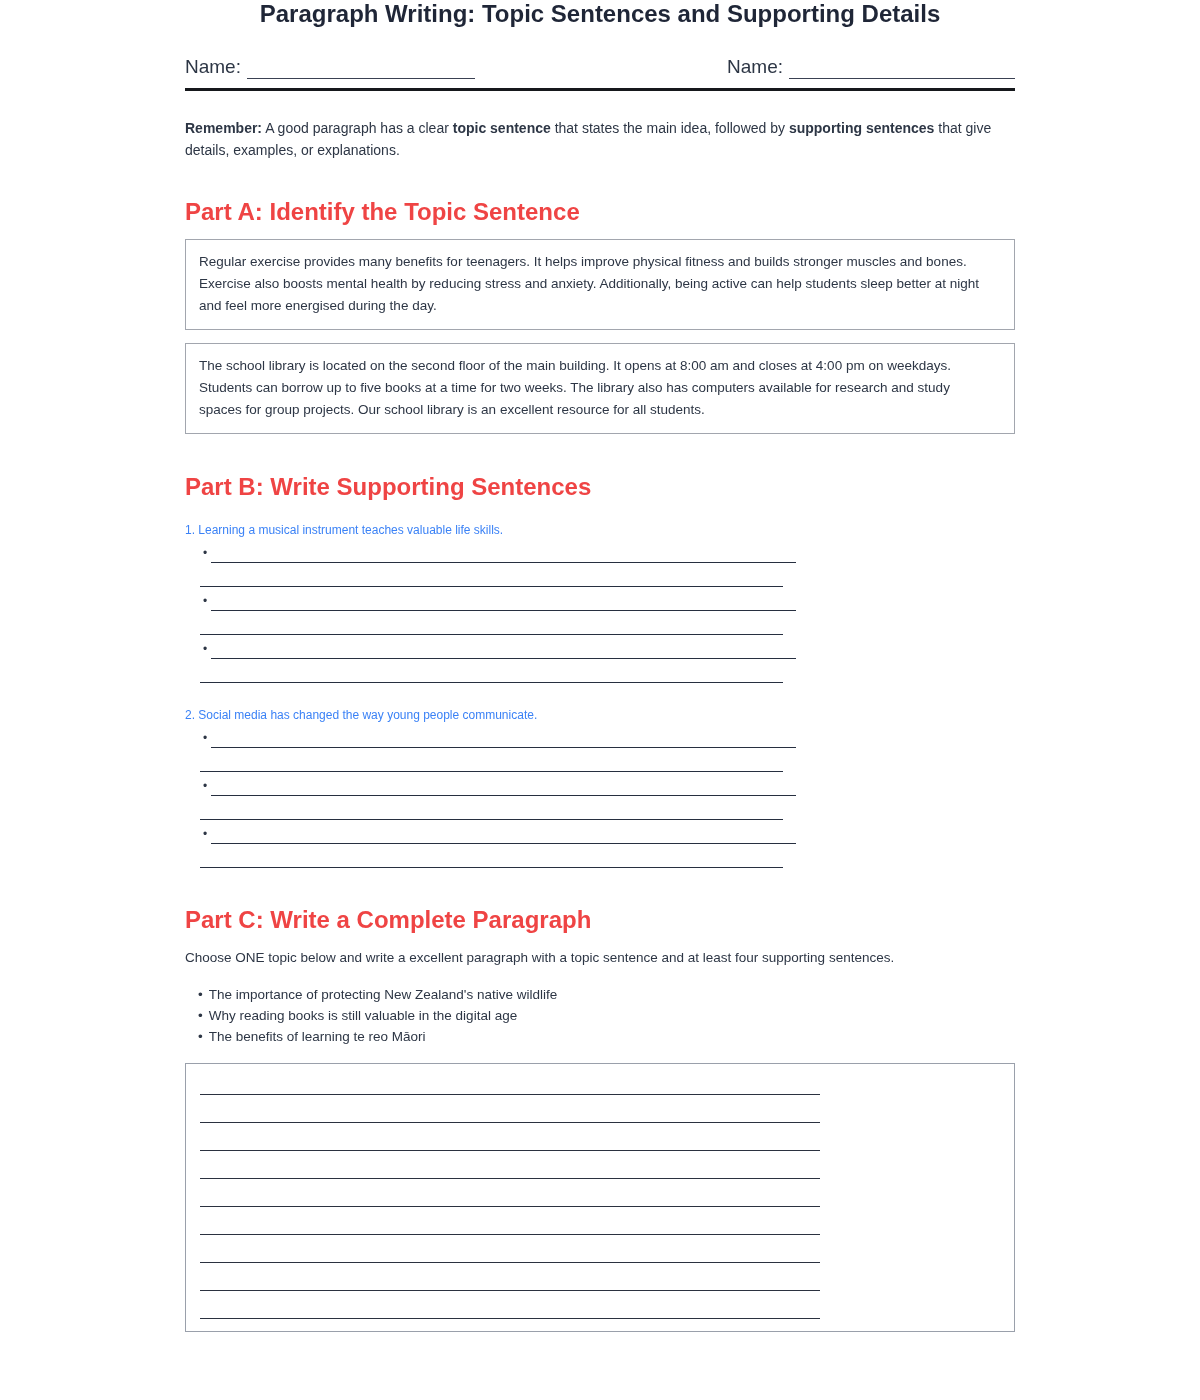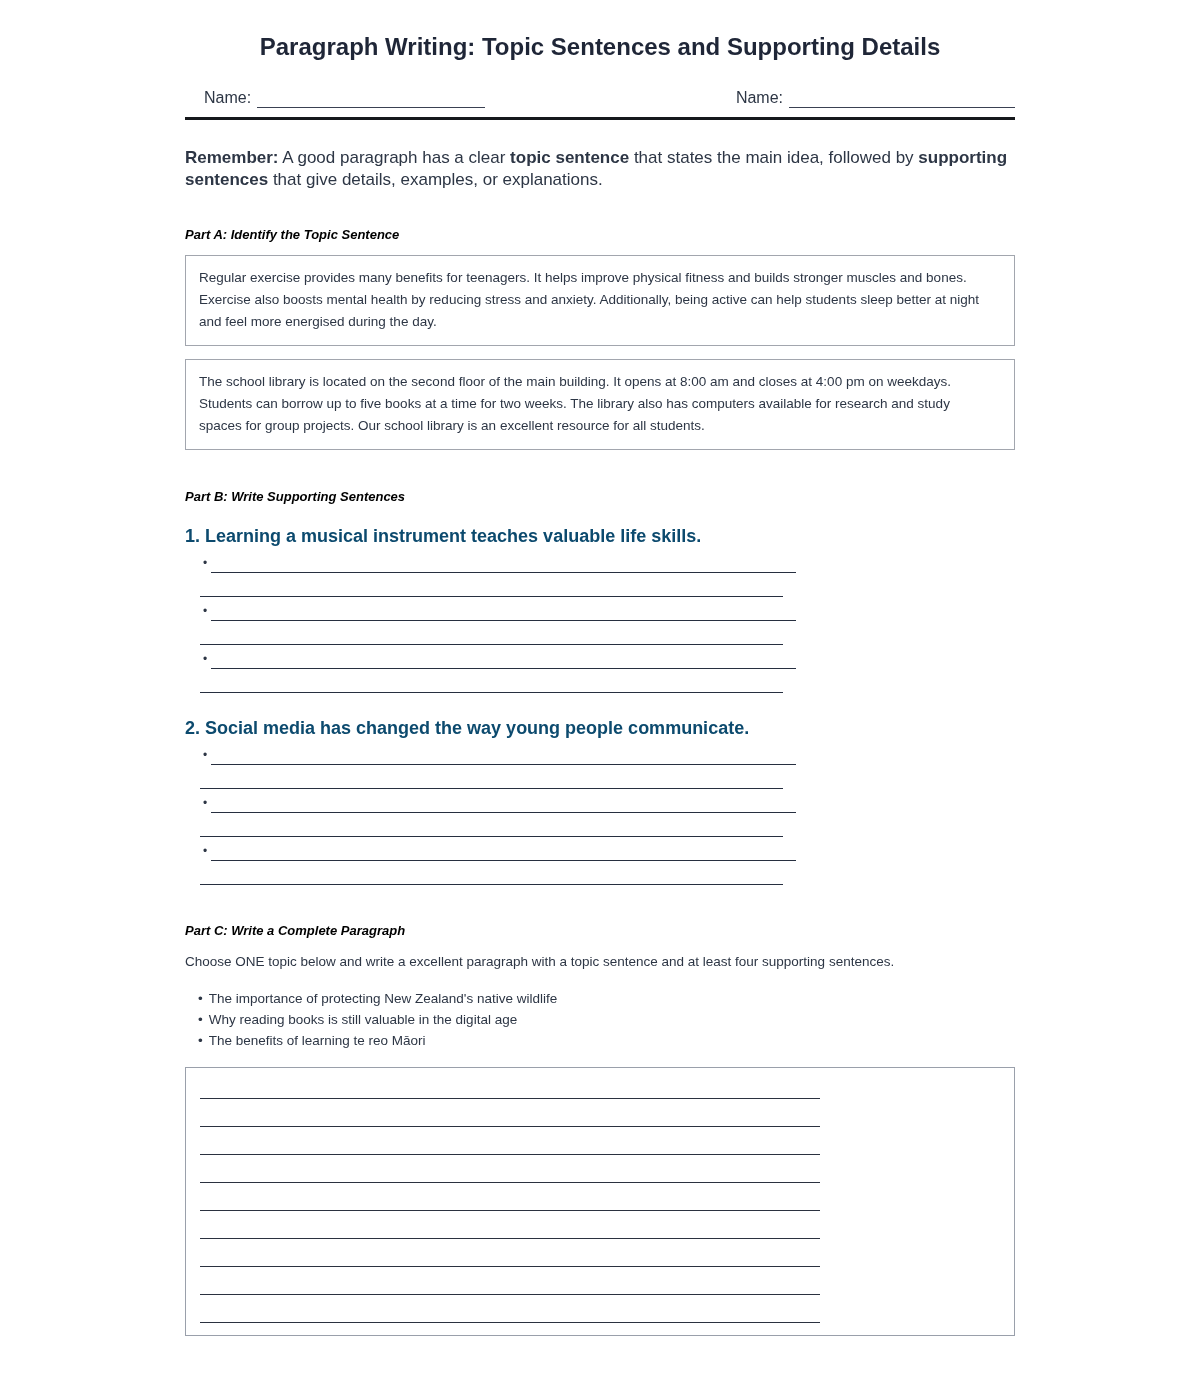--- a/index.html
+++ b/index.html
@@ -10,61 +10,58 @@
     font-family: "Liberation Sans", sans-serif;
     color: #2d3645;
     overflow: hidden;
   }
   .content {
     width: 830px;
     margin: 0 auto;
   }
   
   .doc-title {
-    padding-top: 33px;
     text-align: center;
     font-size: 24px;
     font-weight: 700;
     color: #1f2637;
   }
   .header-row {
     display: flex;
     justify-content: space-between;
     align-items: flex-end;
     margin-top: 28px;
-    font-size: 16px;
-    margin-left: 19px;
+    font-size: 19px;
   }
   .field-group { display: flex; align-items: flex-end; }
   .field-label { padding-bottom: 1px; }
   .fill-line {
     display: inline-block;
     border-bottom: 1.5px solid #3a4152;
     height: 15px;
     margin-left: 6px;
   }
   .name-line { width: 228px; }
   .date-line { width: 226px; }
   .top-rule {
     margin-top: 9px;
     border-bottom: 3px solid #16181c;
   }
   
   .intro {
     margin-top: 27px;
-    font-size: 17px;
+    font-size: 14px;
     line-height: 21.5px;
   }
   .b { font-weight: 700; }
   
   h2 {
-    font-size: 13px;
+    font-size: 24px;
     font-weight: 700;
-    color: #000000;
-    font-style: italic;
+    color: #ef4444;
   }
   .part-a-heading { margin-top: 37px; }
   .part-b-heading { margin-top: 39px; }
   .part-c-heading { margin-top: 38px; }
   .instruction {
     margin-top: 14px;
     font-size: 13.5px;
     line-height: 20px;
   }
   
@@ -72,23 +69,23 @@
     margin-top: 13px;
     border: 1px solid #a2a6ae;
     padding: 11px 29px 12px 13px;
     font-size: 13.5px;
     line-height: 22px;
   }
   .pbox + .pbox { }
   
   .topic-heading {
     margin-top: 22px;
-    font-size: 18px;
-    font-weight: 700;
-    color: #0c4a6e;
+    font-size: 12px;
+    font-weight: 400;
+    color: #3b82f6;
   }
   .topic-heading.second { margin-top: 25px; }
   .wgroup { margin-top: 2px; }
   .bullet-row {
     display: flex;
     align-items: flex-end;
     margin-left: 18px;
     height: 24px;
   }
   .bullet-row .bullet {

